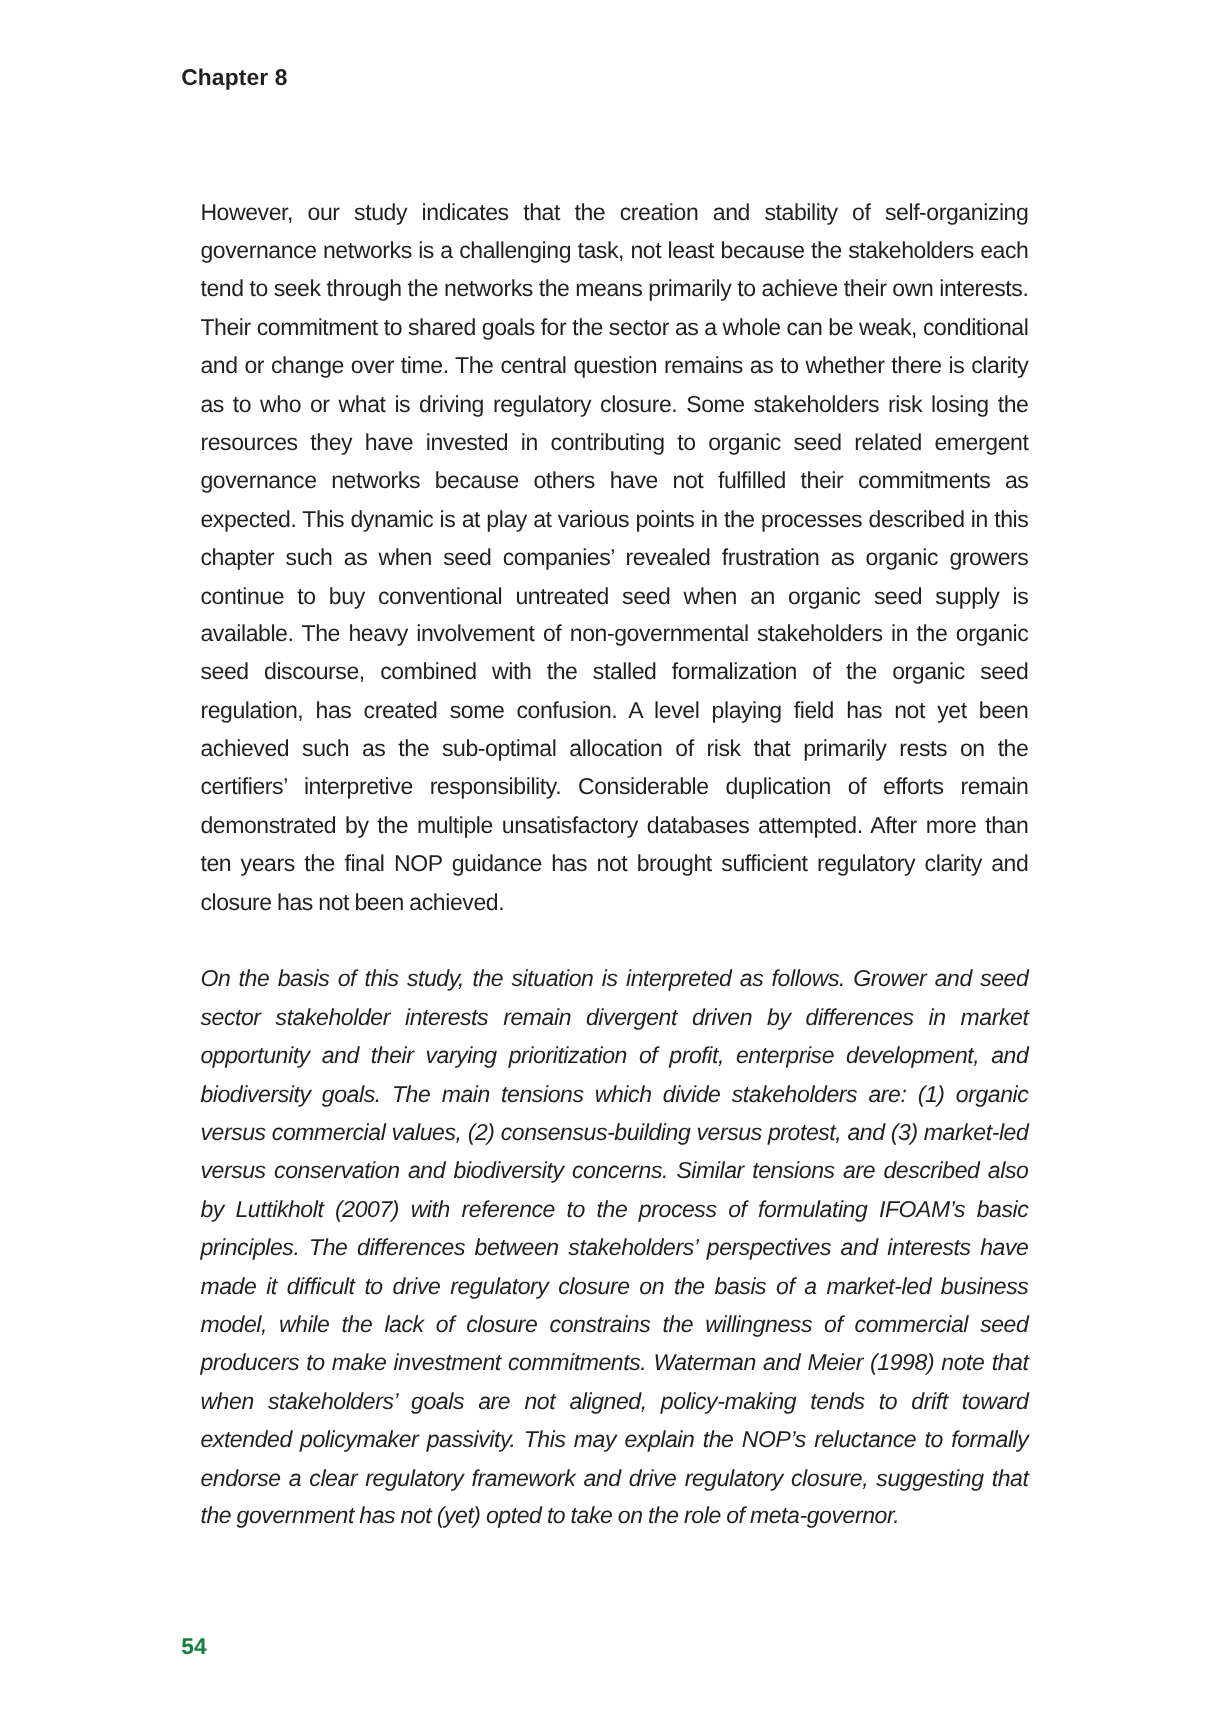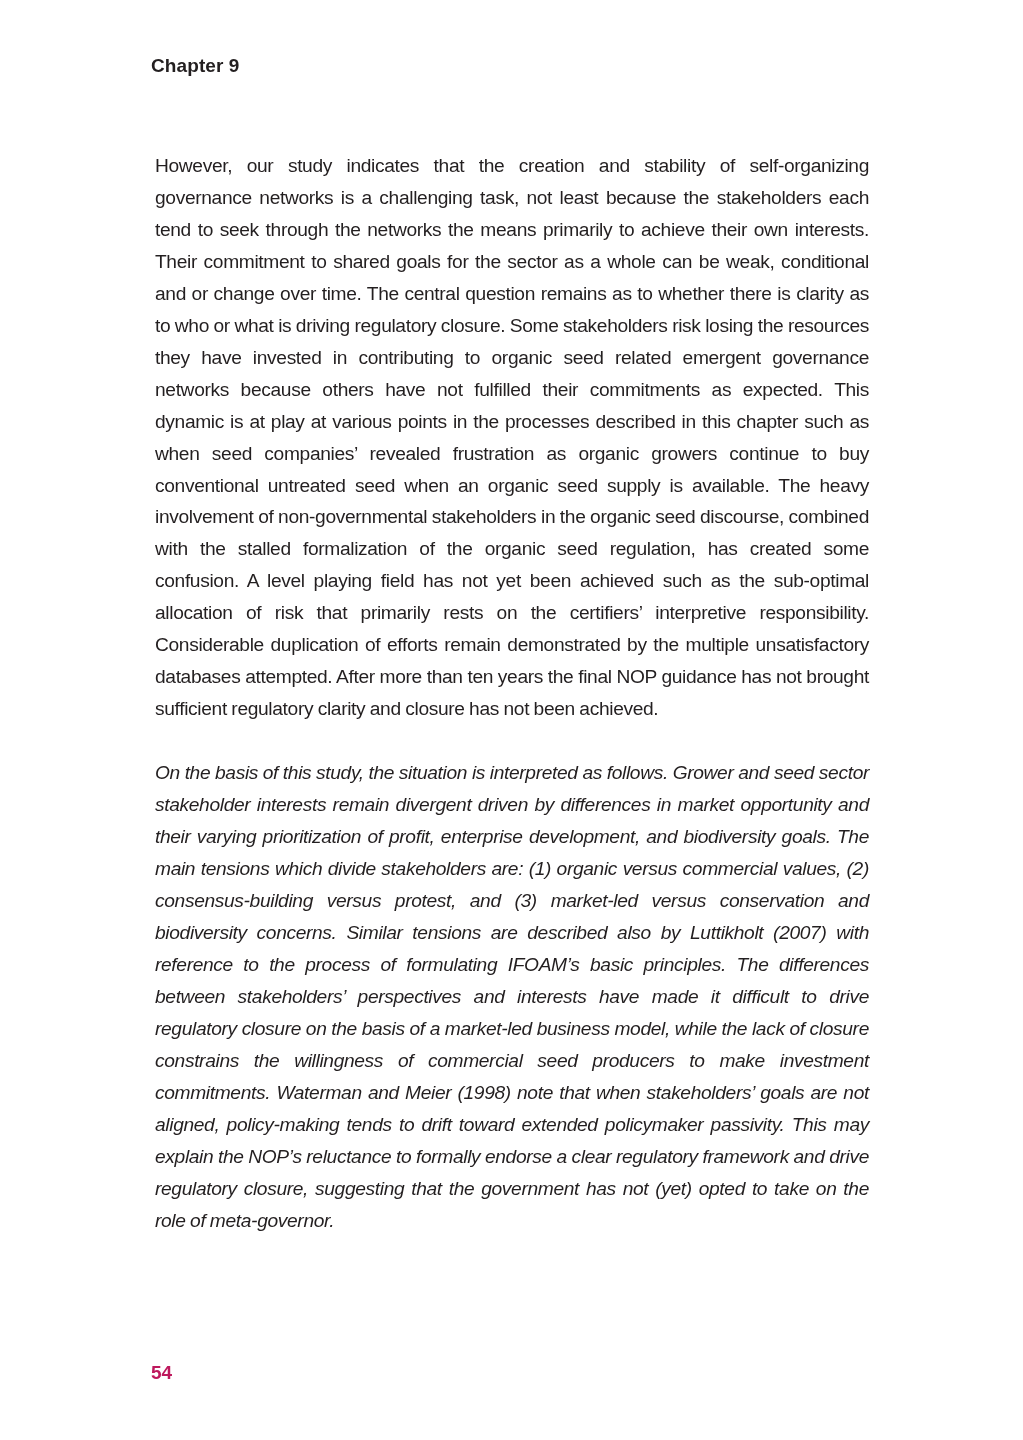--- a/index.html
+++ b/index.html
@@ -24,44 +24,44 @@
       color: #231f20;
       letter-spacing: 0.1px;
     }
     .body-text {
       position: absolute;
       left: 151px;
       top: 146px;
       width: 722px;
     }
     .paragraph {
-      margin: 4px;
+      margin: 16px;
       font-size: 19.2px;
       line-height: 31.95px;
       text-align: justify;
       letter-spacing: -0.35px;
       word-spacing: -0.5px;
       font-stretch: condensed;
     }
     .paragraph + .paragraph {
       margin-top: 32px;
       font-style: italic;
     }
     .folio {
       position: absolute;
       left: 151px;
       top: 1362px;
       font-size: 19px;
       font-weight: bold;
-      color: #be185d;
+      color: #15803d;
     }
   </style>
 </head>
 <body>
 
-<div class="running-head">Chapter 9</div>
+<div class="running-head">Chapter 8</div>
 
 <div class="body-text">
   <p class="paragraph">However, our study indicates that the creation and stability of self-organizing governance networks is a challenging task, not least because the stakeholders each tend to seek through the networks the means primarily to achieve their own interests. Their commitment to shared goals for the sector as a whole can be weak, conditional and or change over time. The central question remains as to whether there is clarity as to who or what is driving regulatory closure. Some stakeholders risk losing the resources they have invested in contributing to organic seed related emergent governance networks because others have not fulfilled their commitments as expected. This dynamic is at play at various points in the processes described in this chapter such as when seed companies’ revealed frustration as organic growers continue to buy conventional untreated seed when an organic seed supply is available. The heavy involvement of non-governmental stakeholders in the organic seed discourse, combined with the stalled formalization of the organic seed regulation, has created some confusion. A level playing field has not yet been achieved such as the sub-optimal allocation of risk that primarily rests on the certifiers’ interpretive responsibility. Considerable duplication of efforts remain demonstrated by the multiple unsatisfactory databases attempted. After more than ten years the final NOP guidance has not brought sufficient regulatory clarity and closure has not been achieved.</p>
   <p class="paragraph">On the basis of this study, the situation is interpreted as follows. Grower and seed sector stakeholder interests remain divergent driven by differences in market opportunity and their varying prioritization of profit, enterprise development, and biodiversity goals. The main tensions which divide stakeholders are: (1) organic versus commercial values, (2) consensus-building versus protest, and (3) market-led versus conservation and biodiversity concerns. Similar tensions are described also by Luttikholt (2007) with reference to the process of formulating IFOAM’s basic principles. The differences between stakeholders’ perspectives and interests have made it difficult to drive regulatory closure on the basis of a market-led business model, while the lack of closure constrains the willingness of commercial seed producers to make investment commitments. Waterman and Meier (1998) note that when stakeholders’ goals are not aligned, policy-making tends to drift toward extended policymaker passivity. This may explain the NOP’s reluctance to formally endorse a clear regulatory framework and drive regulatory closure, suggesting that the government has not (yet) opted to take on the role of meta-governor.</p>
 </div>
 
 <div class="folio">54</div>
 
 </body></html>

